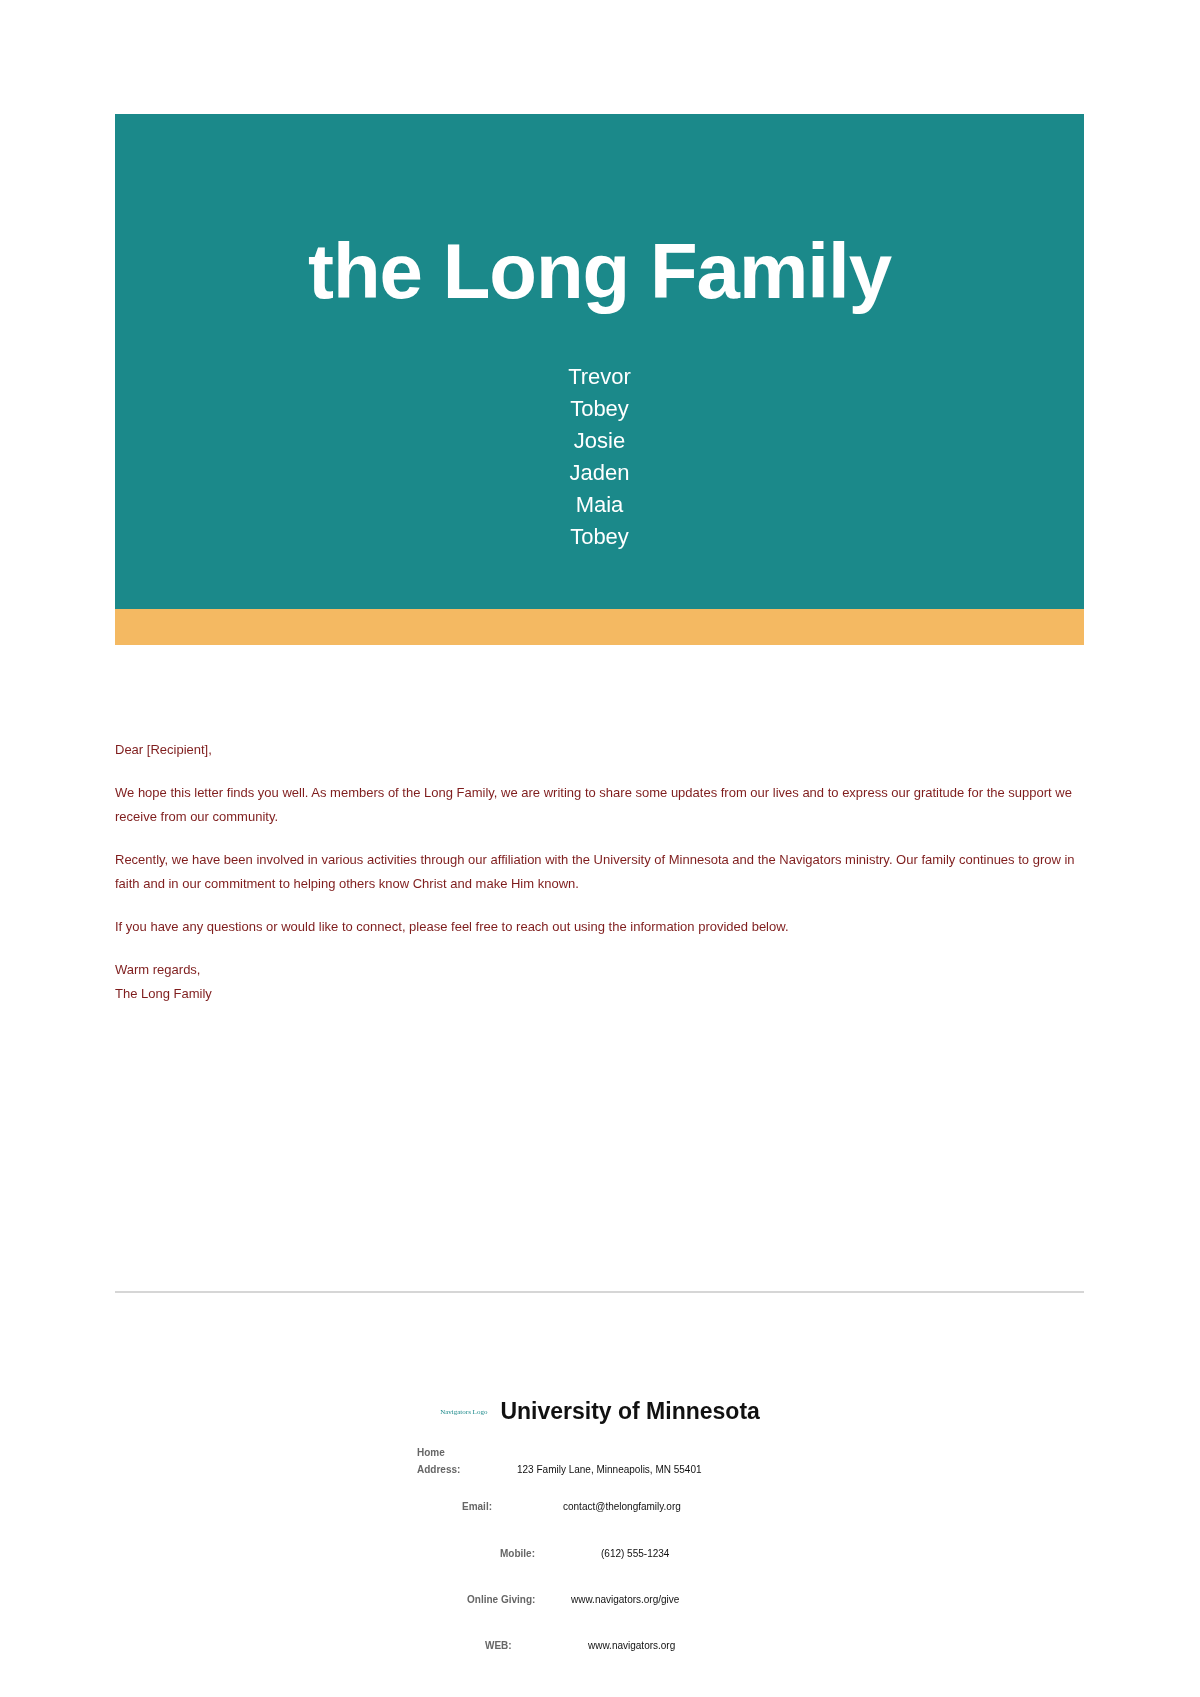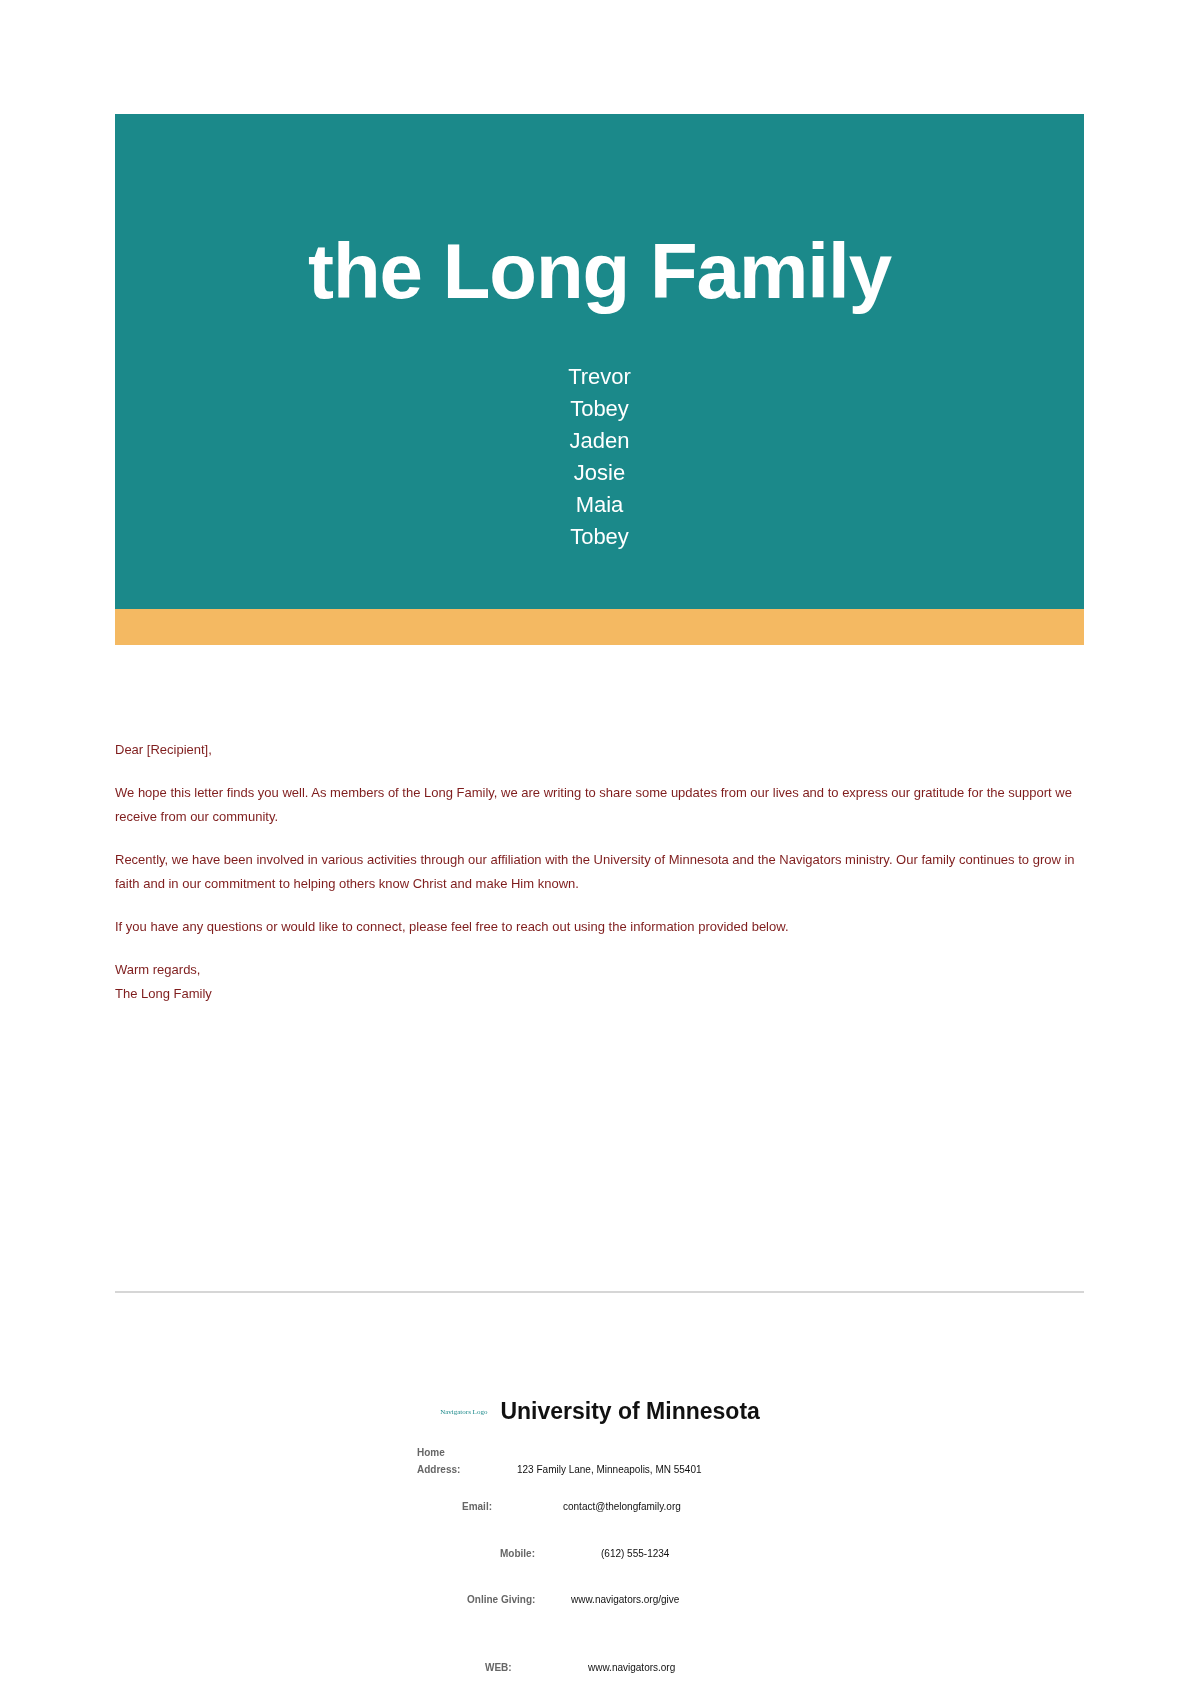--- a/index.html
+++ b/index.html
@@ -54,22 +54,22 @@
     .c-value { position: absolute; color: #111111; white-space: nowrap; }
   </style>
 </head>
 <body>
 
 <div class="banner">
   <h1 class="banner-title">the Long Family</h1>
   <ul class="members">
     <li>Trevor</li>
     <li>Tobey</li>
+    <li>Josie</li>
     <li>Jaden</li>
-    <li>Josie</li>
     <li>Maia</li>
     <li>Tobey</li>
   </ul>
 </div>
 <div class="accent-bar"></div>
 
 <div class="letter">
   <p>Dear [Recipient],</p>
   <p>We hope this letter finds you well. As members of the Long Family, we are writing to share some updates from our lives and to express our gratitude for the support we receive from our community.</p>
   <p>Recently, we have been involved in various activities through our affiliation with the University of Minnesota and the Navigators ministry. Our family continues to grow in faith and in our commitment to helping others know Christ and make Him known.</p>
@@ -99,16 +99,16 @@
 <div class="contact-row" style="left:0;top:1545px;width:1200px;height:17px;">
   <span class="c-label" style="left:500px;top:0;">Mobile:</span>
   <span class="c-value" style="left:601px;top:0;">(612) 555-1234</span>
 </div>
 
 <div class="contact-row" style="left:0;top:1591px;width:1200px;height:17px;">
   <span class="c-label" style="left:467px;top:0;">Online Giving:</span>
   <span class="c-value" style="left:571px;top:0;">www.navigators.org/give</span>
 </div>
 
-<div class="contact-row" style="left:0;top:1637px;width:1200px;height:17px;margin-top:22px;">
+<div class="contact-row" style="left:0;top:1637px;width:1200px;height:17px;">
   <span class="c-label" style="left:485px;top:0;">WEB:</span>
   <span class="c-value" style="left:588px;top:0;">www.navigators.org</span>
 </div>
 
 </body></html>

